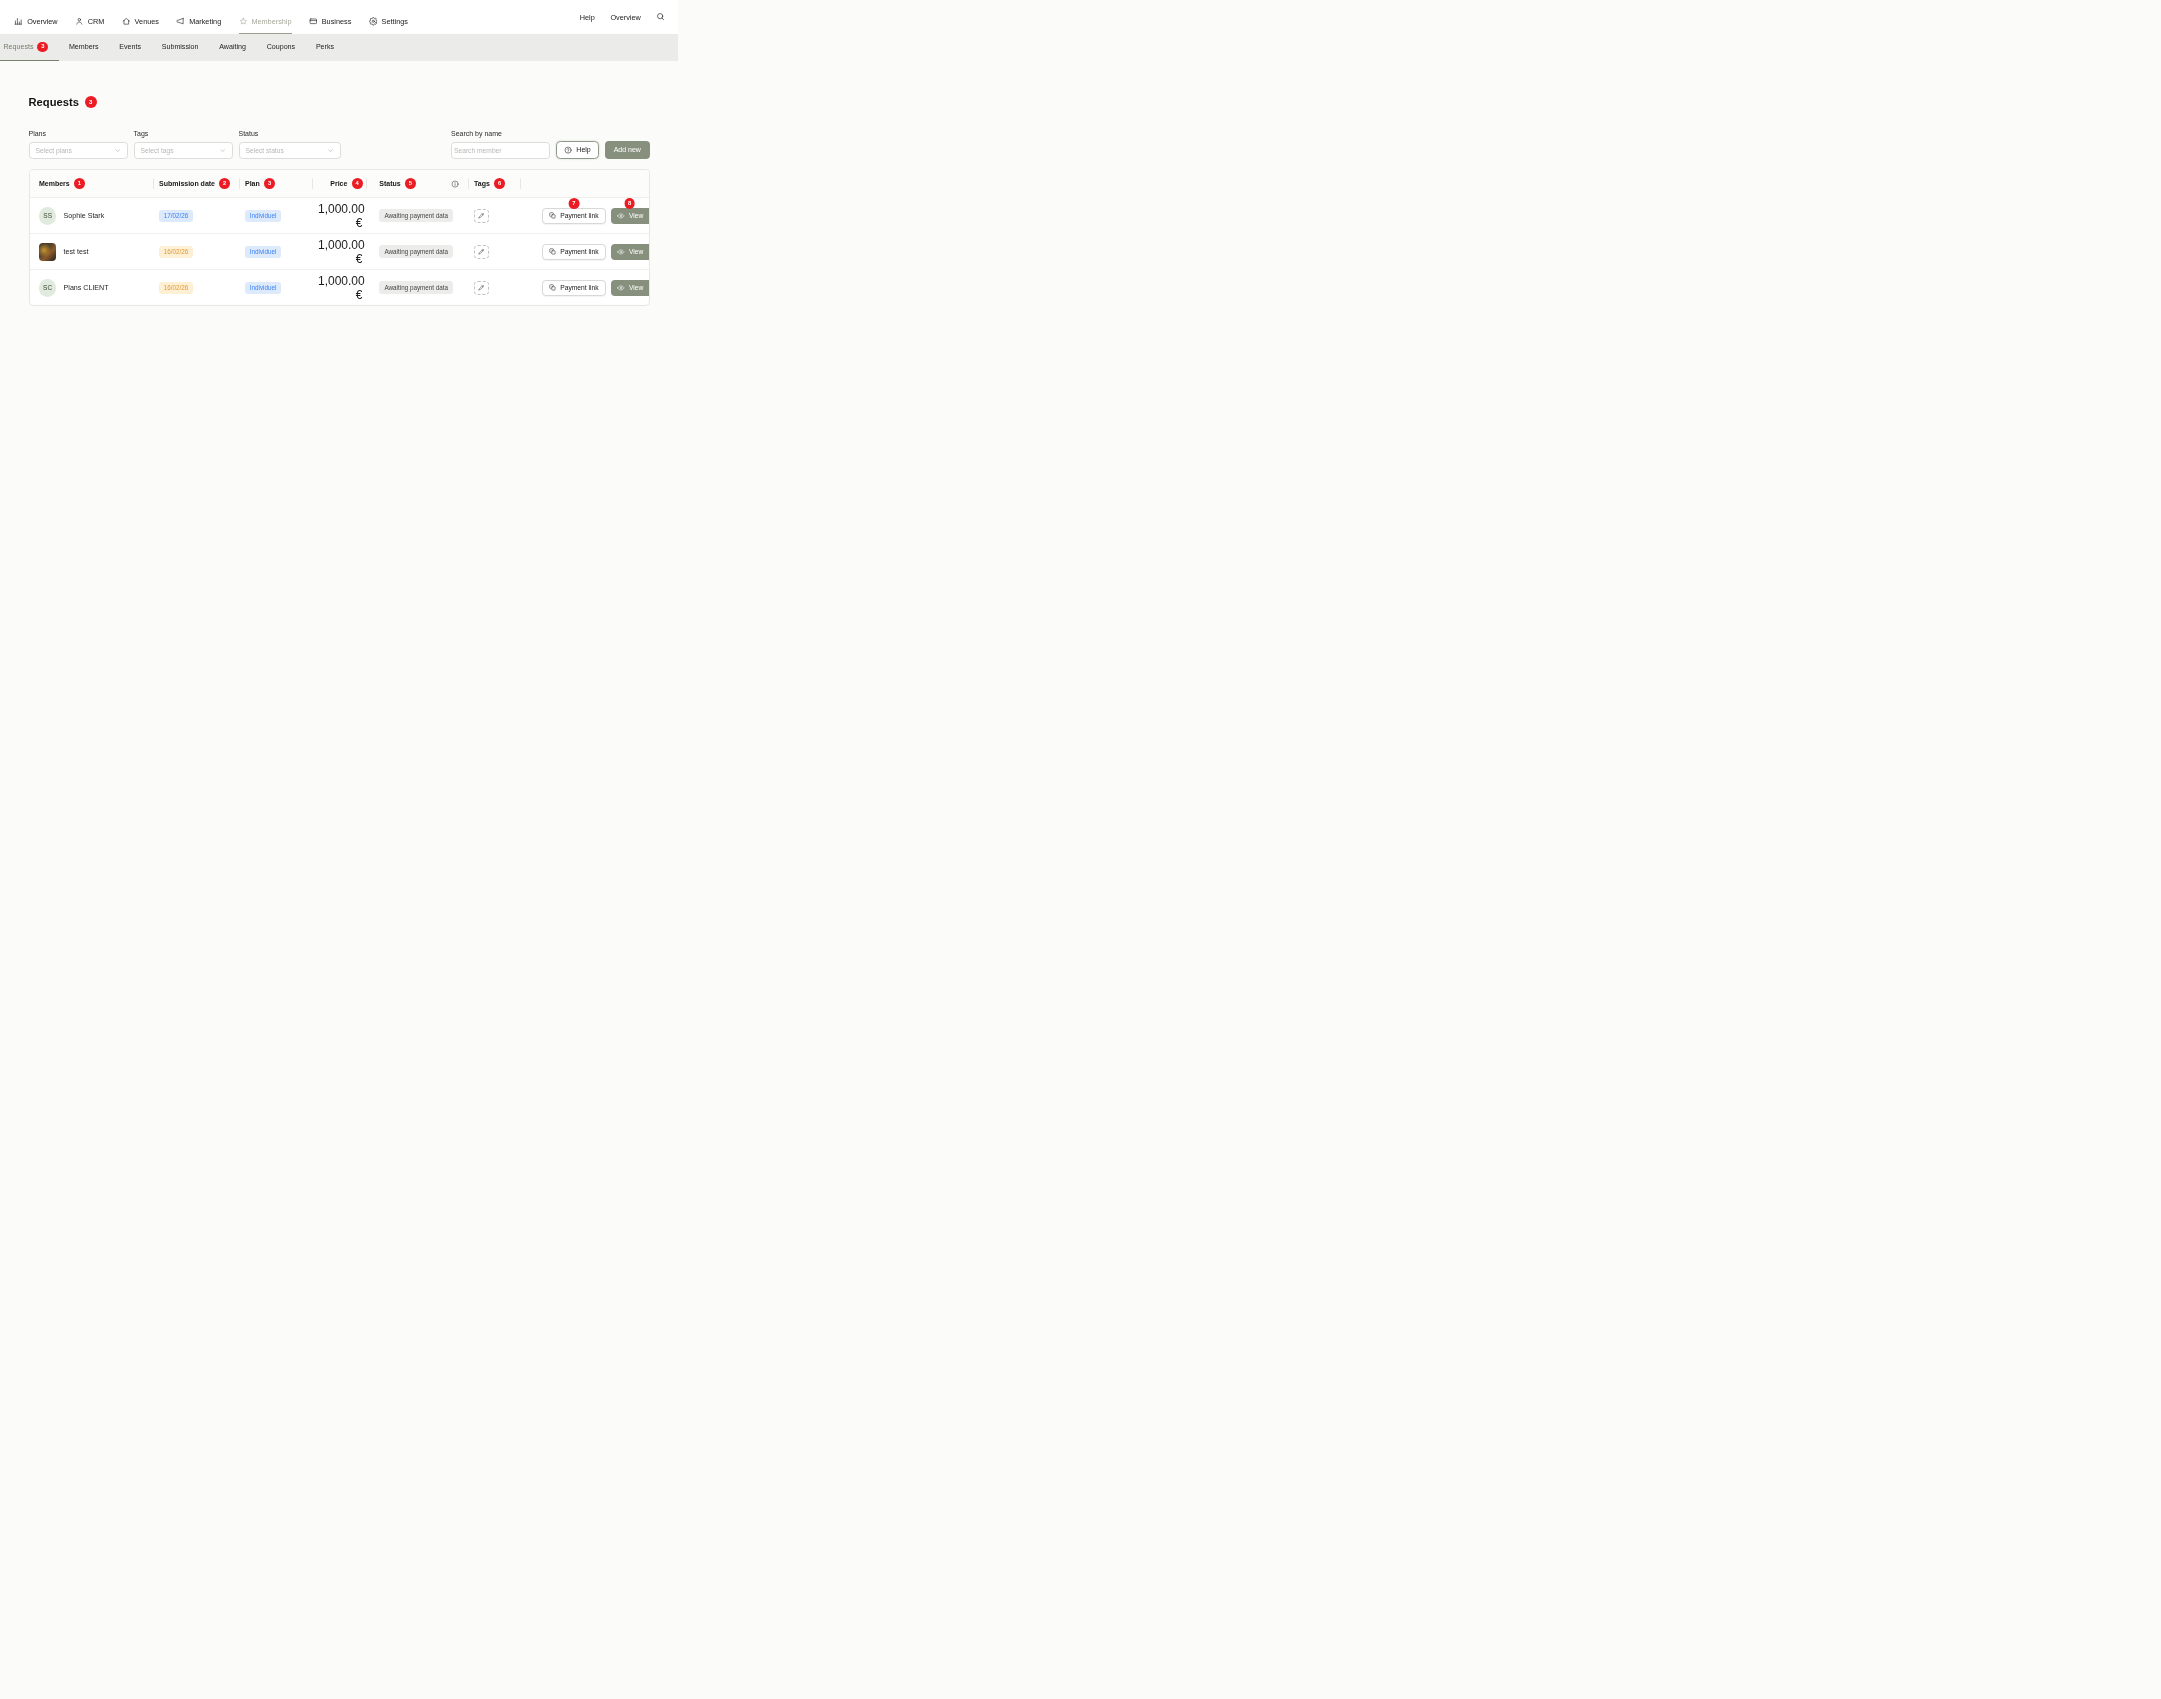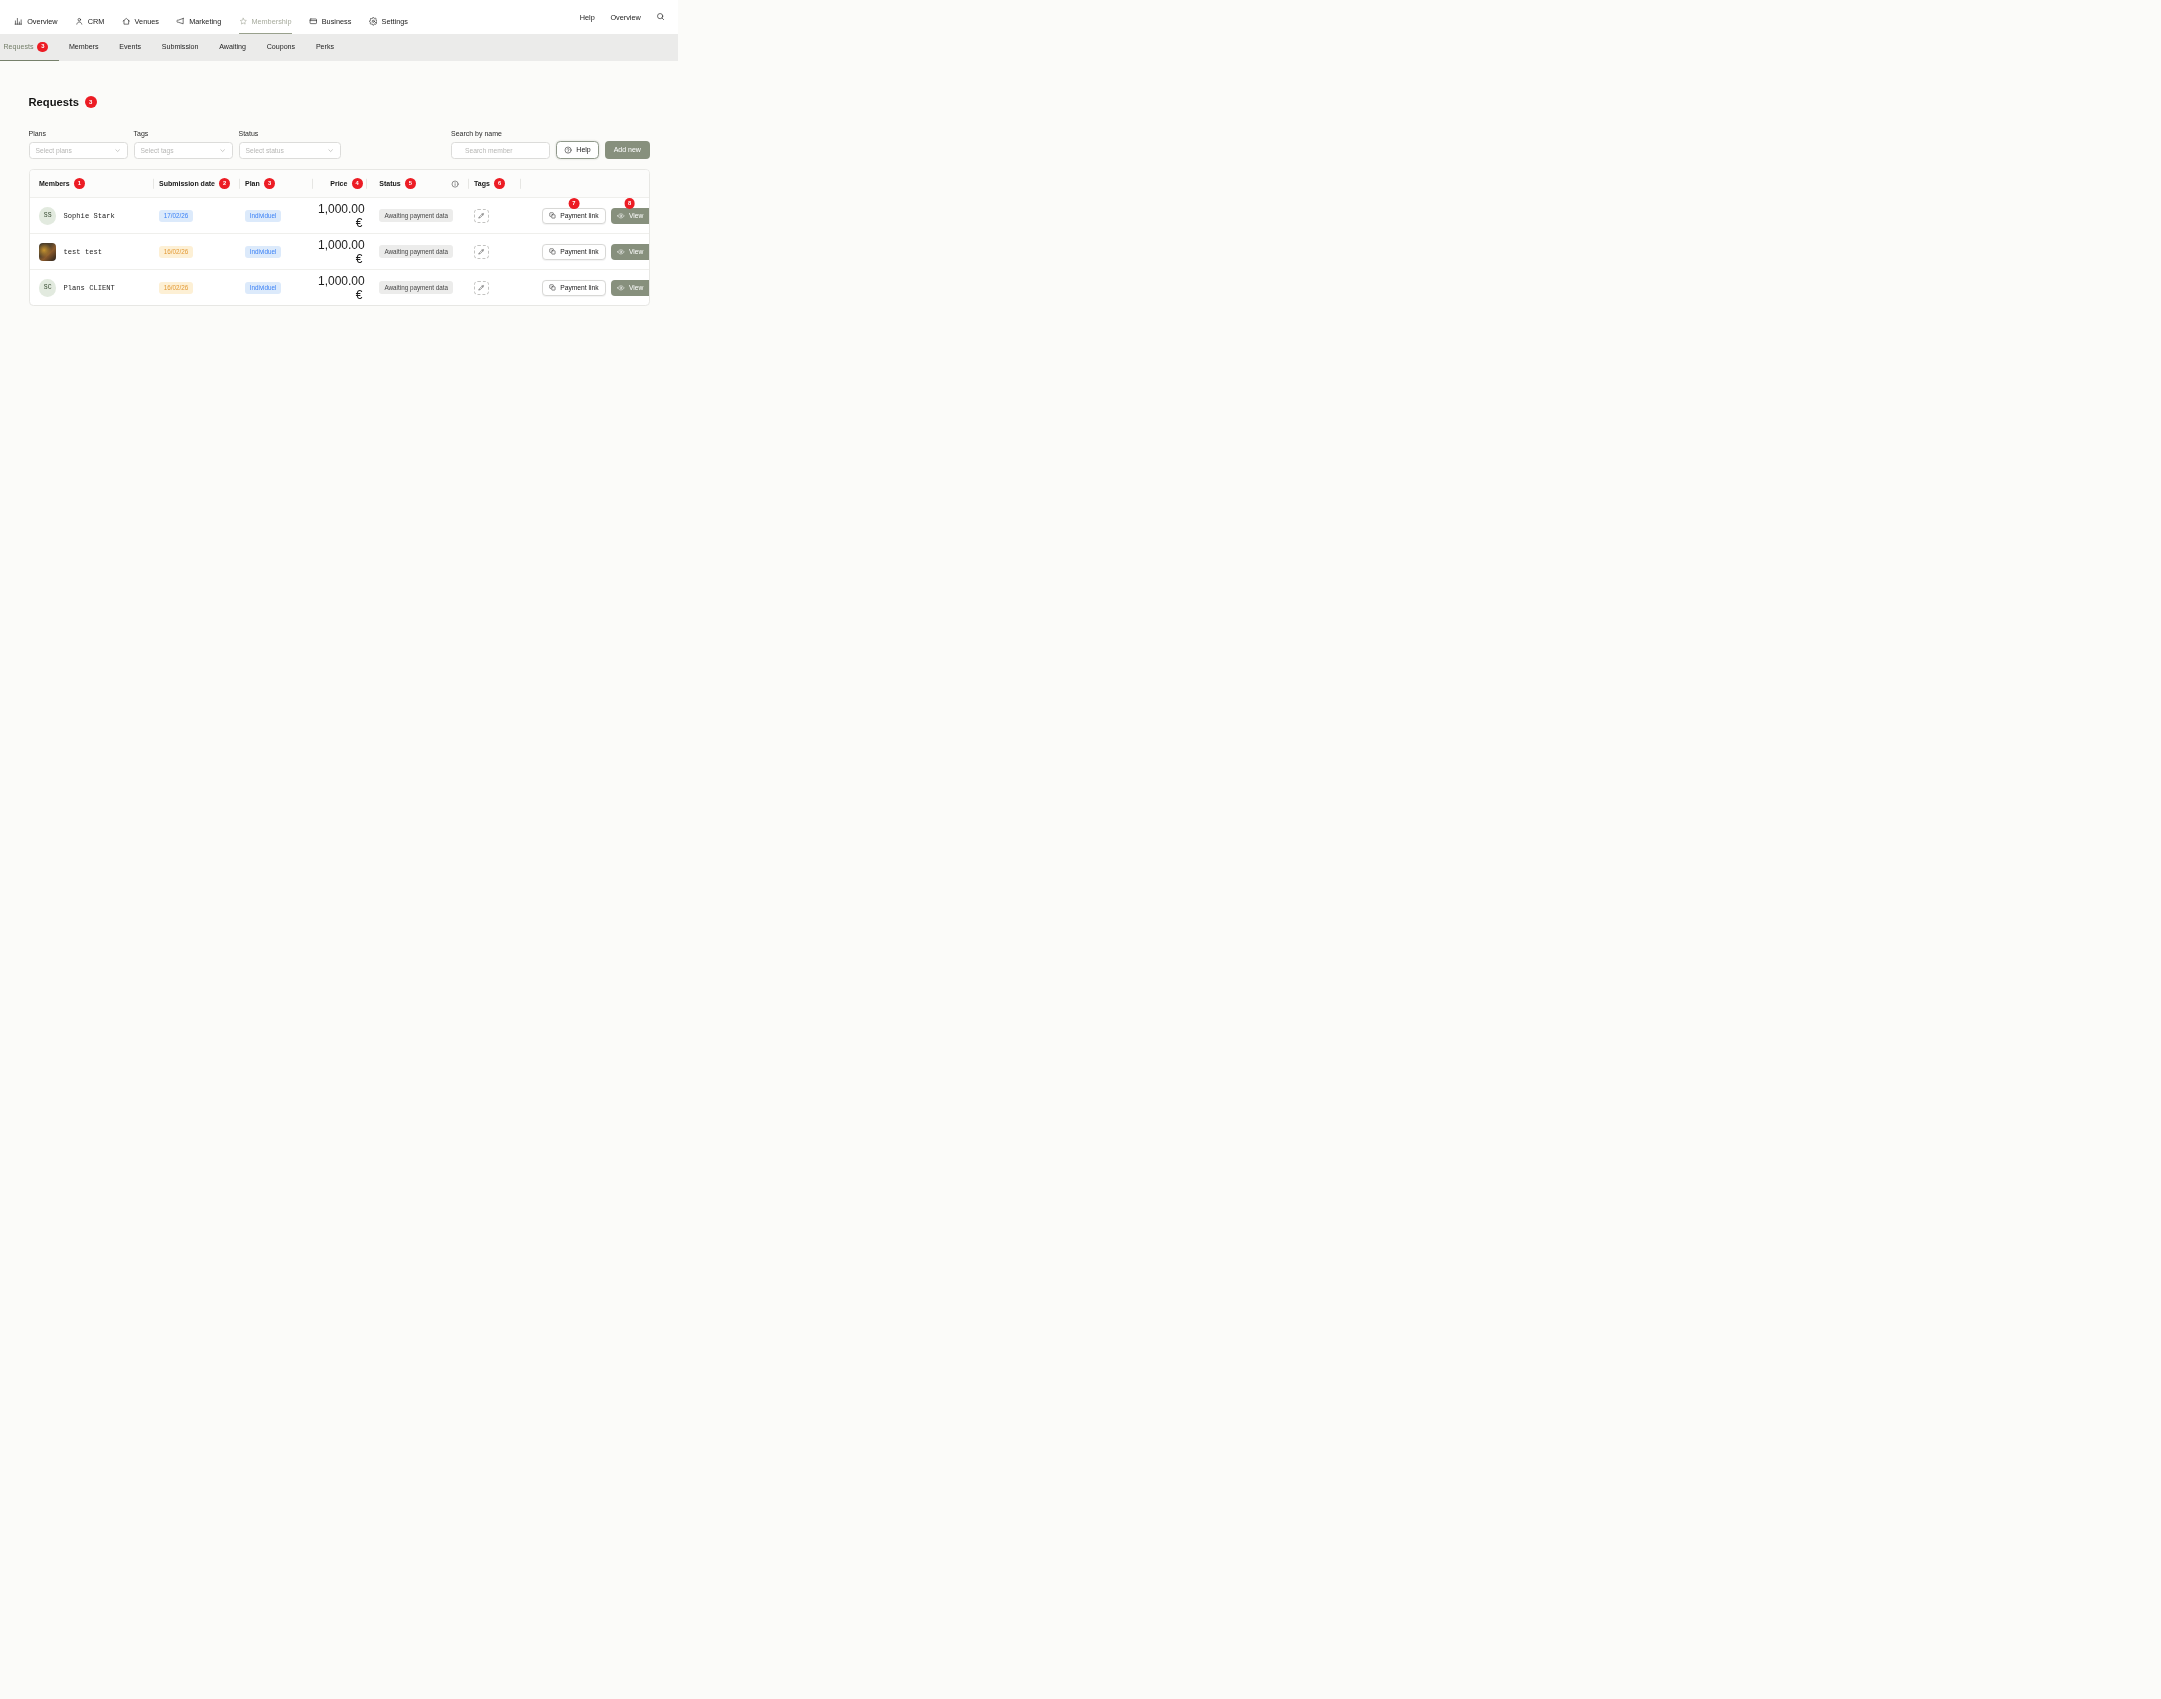--- a/index.html
+++ b/index.html
@@ -67,21 +67,21 @@
     border:0.4px solid #dcdcda; border-radius:3.5px;
     display:flex; align-items:center; justify-content:space-between;
     padding:0 5.2px 0 6px; cursor:pointer;
   }
   .fselect .ph { font-size:6.7px; color:#b7b7b5; }
   .fselect svg { width:7.3px; height:7.3px; stroke:#9d9d9b; fill:none; stroke-width:1.8; stroke-linecap:round; stroke-linejoin:round; }
   .search-group { margin-left:auto; width:99px; }
   .search-input {
     height:16.4px; width:100%; background:#fff;
     border:0.4px solid #dcdcda; border-radius:3.5px;
-    padding:0 13px; font-size:6.7px; color:#333;
+    padding:0 2px; font-size:6.7px; color:#333;
     font-family:"Liberation Sans", sans-serif; outline:none;
   }
   .search-input::placeholder { color:#b7b7b5; }
   .help-btn {
     height:17.3px; padding:0 7.3px; background:#ffffff;
     border:0.4px solid #8f988a; border-radius:4.3px;
     box-shadow:0 0 0 1.3px rgba(143,152,138,0.10);
     display:flex; align-items:center; gap:3.9px;
     font-size:7px; color:#1c1c1c; cursor:pointer;
     font-family:"Liberation Sans", sans-serif;
@@ -112,21 +112,21 @@
   .hcell:not(.no-div)::after {
     content:""; position:absolute; right:6px; top:50%; transform:translateY(-50%);
     width:0.4px; height:10.4px; background:#e6e6e3;
   }
   .hcell.price-h { justify-content:flex-end; padding-right:9.5px; }
   .hcell.status-h { padding-left:7.3px; padding-right:14.7px; }
   .info-icon { margin-left:auto; width:8.2px; height:8.2px; cursor:pointer; }
   .info-icon svg { width:8.2px; height:8.2px; stroke:#3a3a3a; fill:none; stroke-width:1.6; stroke-linecap:round; }
 
   .tbody-row { height:36px; border-top:0.4px solid #efefec; }
-  .cell-members { display:flex; align-items:center; gap:7.3px;font-family:Liberation Mono, monospace; }
+  .cell-members { display:flex; align-items:center; gap:7.3px; }
   .avatar {
     width:17.3px; height:17.3px; border-radius:50%;
     background:#e2eadf; color:#35492f;
     display:flex; align-items:center; justify-content:center;
     font-size:6.5px; font-weight:500; letter-spacing:0.1px;
   }
   .avatar.photo {
     border-radius:3.9px;
     background:
       radial-gradient(circle at 30% 40%, #c8932f 0%, rgba(200,147,47,0) 45%),

